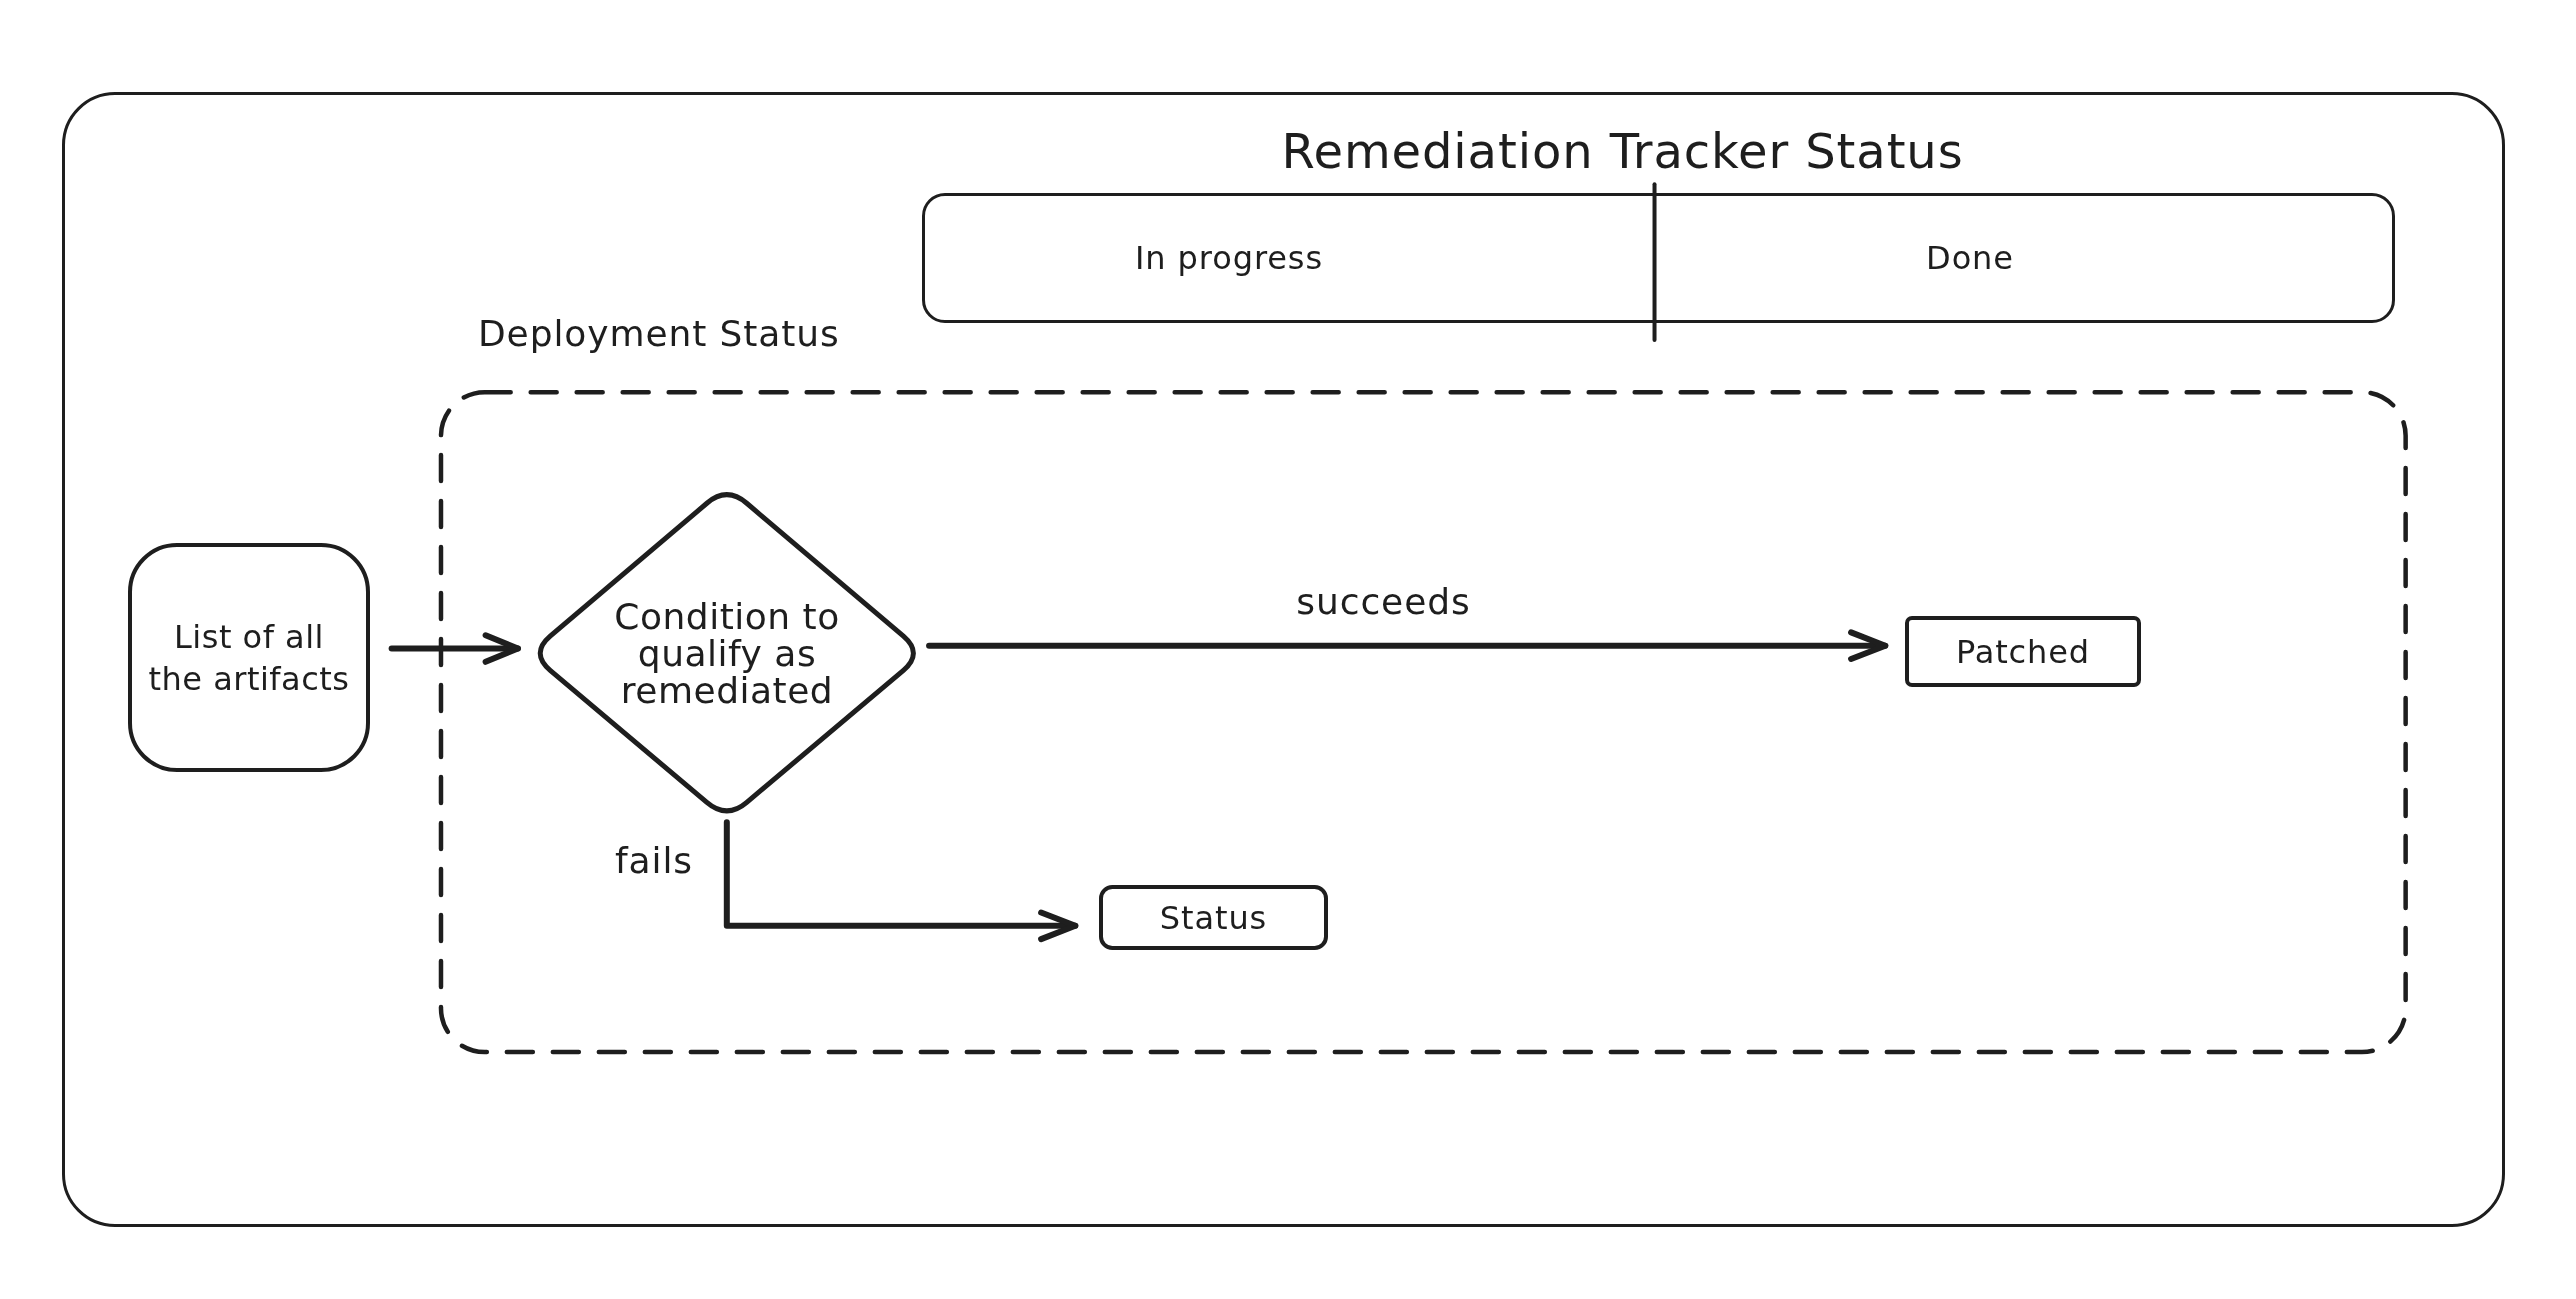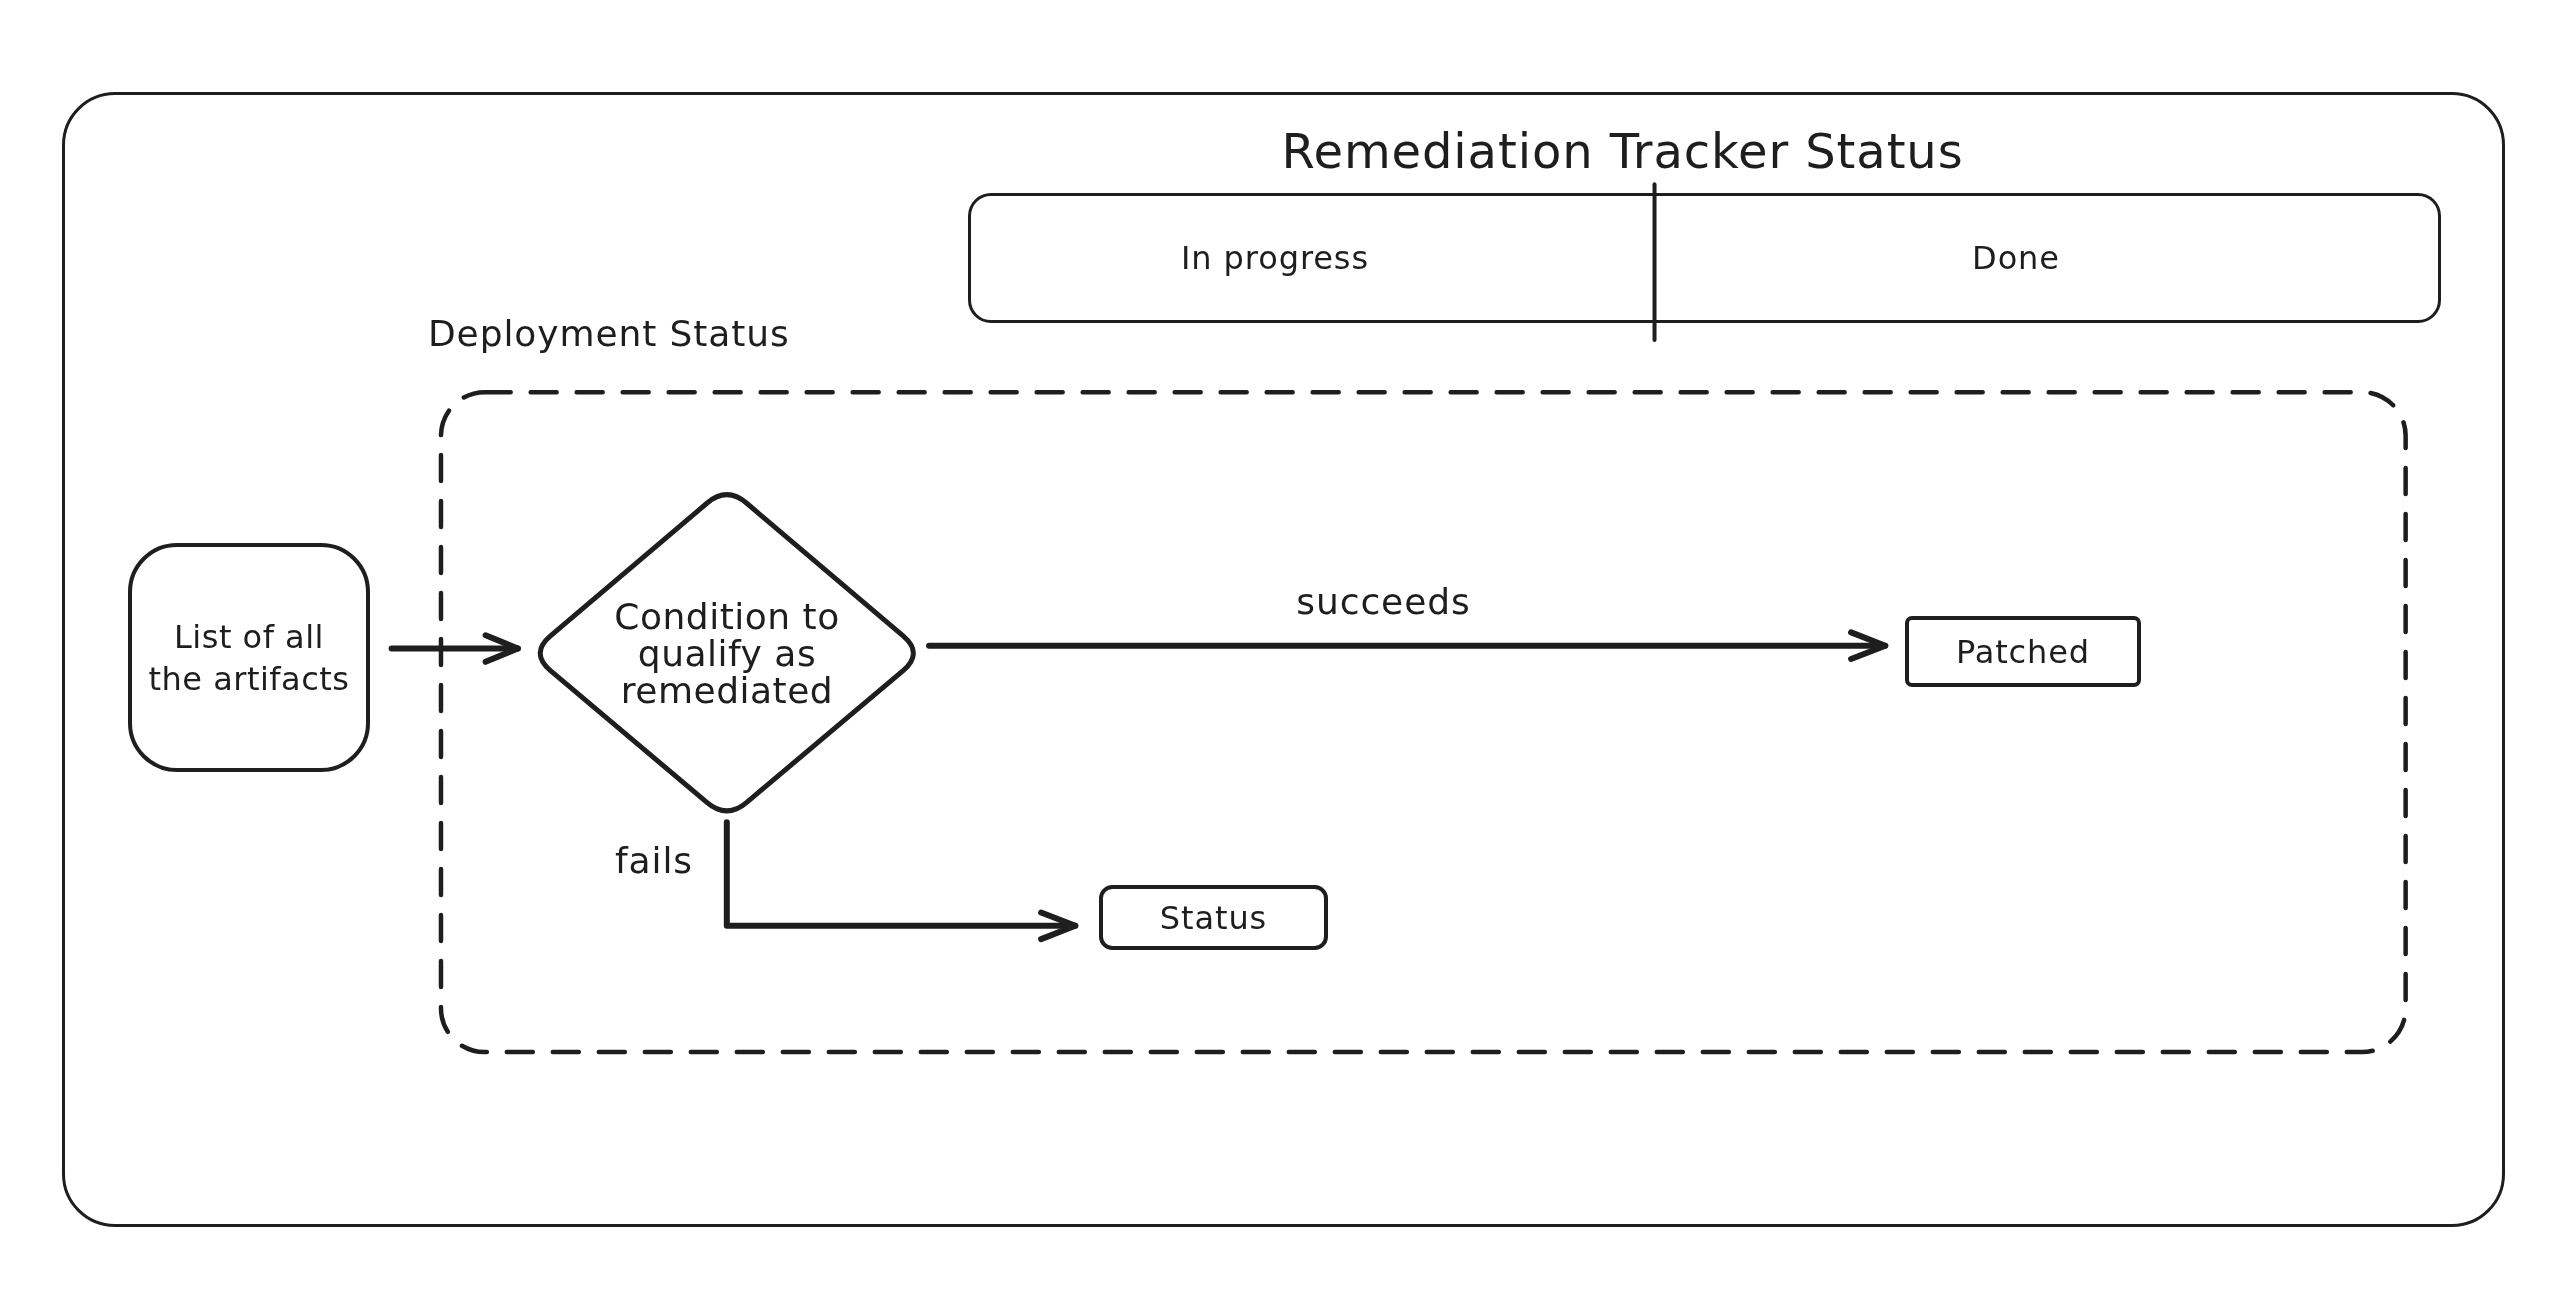--- a/index.html
+++ b/index.html
@@ -19,33 +19,33 @@
     border:3.8px solid var(--stroke);border-radius:53px;background:var(--bg);
     box-sizing:border-box;
   }
 
   .diagram-title{
     position:absolute;left:1195px;top:123px;width:855px;
     text-align:center;font-size:48px;font-weight:500;letter-spacing:0.9px;
   }
 
   .tracker-box{
-    position:absolute;left:968px;top:193px;width:1473px;height:130px;
+    position:absolute;left:922px;top:193px;width:1473px;height:130px;
     border:3.8px solid var(--stroke);border-radius:23px;background:var(--bg);
     box-sizing:border-box;display:flex;align-items:center;
   }
   .tracker-cell{
     position:absolute;top:0;height:100%;display:flex;align-items:center;justify-content:center;
     font-size:32px;letter-spacing:0.9px;
   }
   .tracker-cell.left{left:114px;width:380px;}
   .tracker-cell.right{left:855px;width:380px;}
 
   .deployment-label{
-    position:absolute;left:428px;top:313px;font-size:36px;letter-spacing:0.9px;
+    position:absolute;left:478px;top:313px;font-size:36px;letter-spacing:0.9px;
   }
 
   .node{
     position:absolute;border:4.7px solid var(--stroke);background:var(--bg);
     box-sizing:border-box;display:flex;align-items:center;justify-content:center;
     text-align:center;white-space:pre-line;
   }
   .artifacts-node{
     left:128px;top:543px;width:242px;height:229px;border-radius:49px;
     font-size:32px;line-height:42px;letter-spacing:0.5px;

